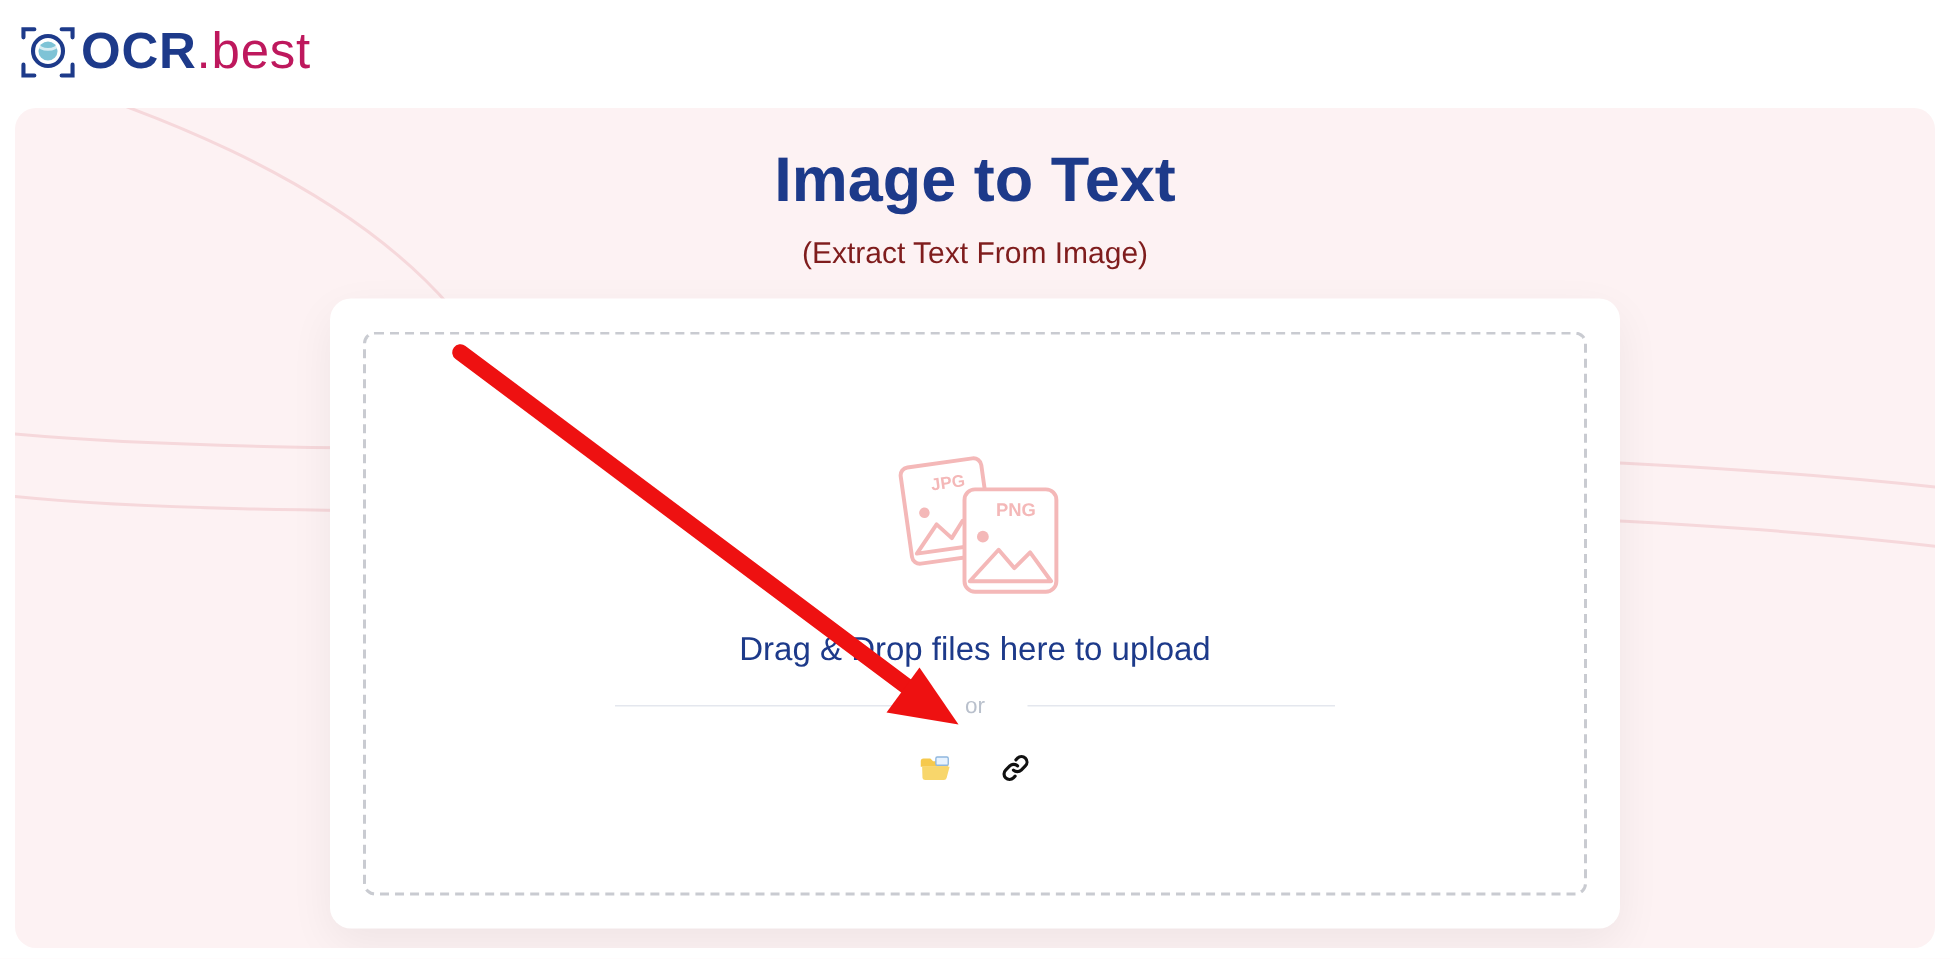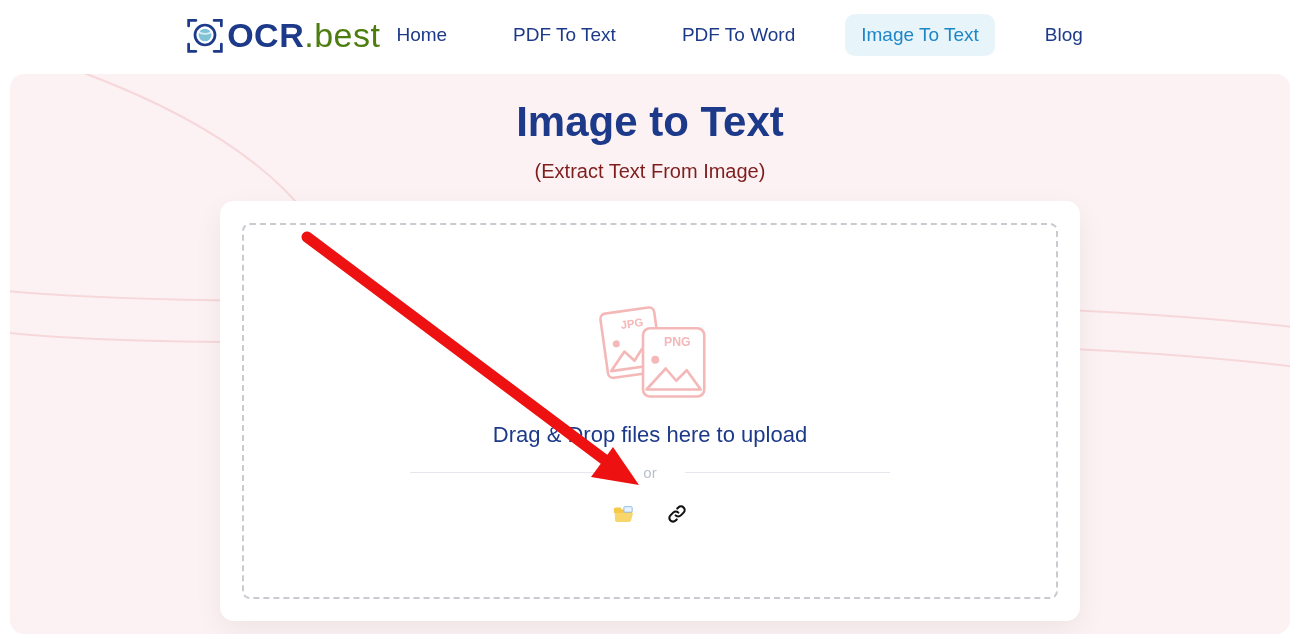--- a/index.html
+++ b/index.html
@@ -1,22 +1,22 @@
 <!DOCTYPE html>
 <html><head>
 <meta charset="utf-8">
 <style>
   * { box-sizing: border-box; margin: 0; padding: 0; }
   html, body { width: 1300px; height: 639px; font-family: "Segoe UI", Arial, sans-serif; background: #ffffff; overflow: hidden; }
   
-  .header { display: flex; align-items: center; justify-content: center; padding: 14px 28px 14px 12px; }
+  .header { display: flex; align-items: center; justify-content: space-between; padding: 14px 28px 14px 12px; }
   .logo { display: flex; align-items: center; font-size: 34px; font-weight: 700; color: #1d3a8a; letter-spacing: 0.5px; gap: 0; }
   .logo .mark { display: inline-flex; align-items: center; justify-content: center; width: 40px; height: 40px; position: relative; margin-right: 2px; }
   .logo .mark svg { width: 40px; height: 40px; }
-  .logo .thin { font-weight: 400; color: #4d7c0f; }
+  .logo .thin { font-weight: 400; color: #be185d; }
   .nav { display: flex; align-items: center; gap: 34px; }
   .nav a { text-decoration: none; color: #1d3a8a; font-size: 19px; font-weight: 500; padding: 10px 16px; border-radius: 10px; cursor: pointer; }
   .nav a.active { background: #e7f4f9; color: #1d86c6; }
   
   .hero-bg { position: relative; margin: 4px 10px 0 10px; height: 560px; border-radius: 14px; background: #fdf2f3; overflow: hidden; }
   .hero-bg svg.bgcurve { position: absolute; inset: 0; width: 100%; height: 100%; }
   .hero-title { position: relative; text-align: center; padding-top: 24px; }
   .hero-title h1 { font-size: 42px; font-weight: 600; color: #1d3a8a; }
   .hero-title p { font-size: 20px; color: #7f1d1d; margin-top: 14px; }
   
@@ -45,27 +45,20 @@
         <path d="M12 40 H4 V32" stroke="#1d3a8a" stroke-width="3" fill="none" stroke-linecap="round"></path>
 
         <circle cx="22" cy="22" r="11" stroke="#1d3a8a" stroke-width="3" fill="none"></circle>
         <circle cx="22" cy="22" r="7" fill="#7ec3d6"></circle>
         <path d="M14 17 C17 22 27 22 30 17" stroke="#ffffff" stroke-width="2" fill="none" opacity="0.7"></path>
       </svg>
     </span>
     <span>OCR</span>
       <span class="thin">.best</span>
   </div>
-  <nav class="nav">
-    <a>Home</a>
-    <a>PDF To Text</a>
-    <a>PDF To Word</a>
-    <a class="active">Image To Text</a>
-    <a>Blog</a>
-  </nav>
 </div>
 
 <div class="hero-bg">
   <svg class="bgcurve" viewBox="0 0 1280 560" preserveAspectRatio="none">
     <path d="M-50 -40 C 250 40, 380 160, 350 360" stroke="#f6d8db" stroke-width="2" fill="none"></path>
     <path d="M-60 210 C 180 250, 900 200, 1340 260" stroke="#f6d8db" stroke-width="2" fill="none"></path>
     <path d="M-60 250 C 140 295, 900 235, 1340 300" stroke="#f6d8db" stroke-width="2" fill="none"></path>
   </svg>
 
   <div class="hero-title">

